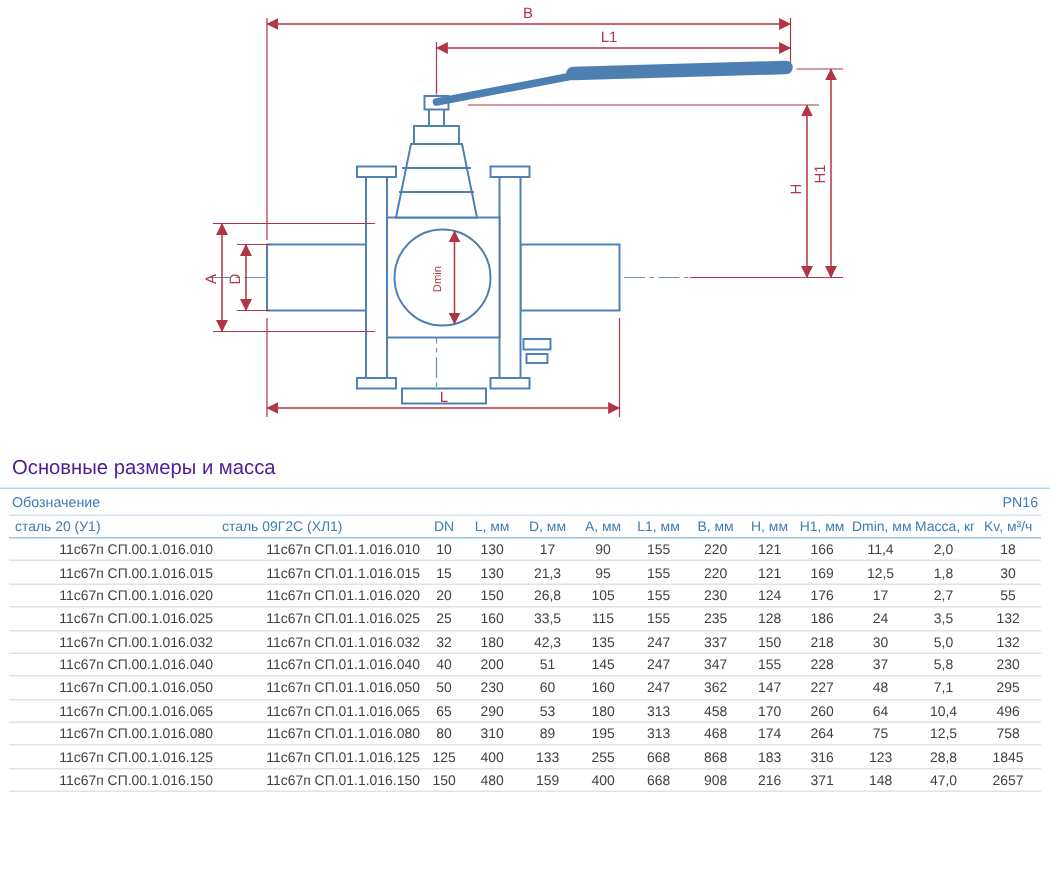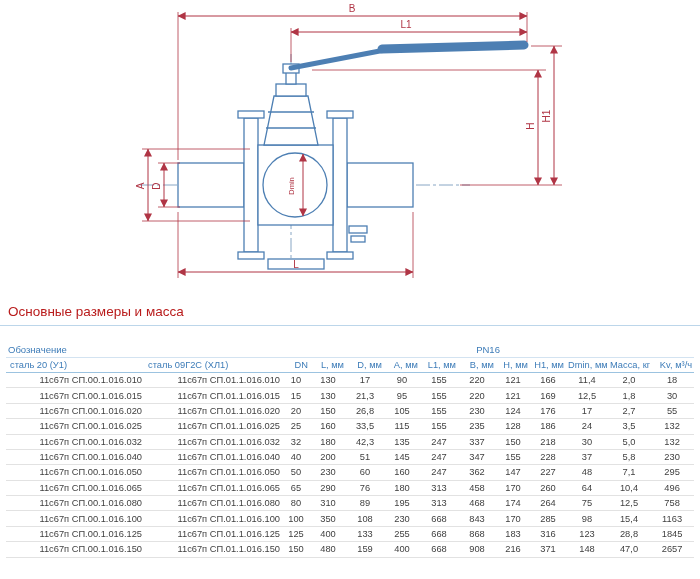--- a/index.html
+++ b/index.html
@@ -1,25 +1,25 @@
 <!DOCTYPE html>
 <html><head>
 <meta charset="utf-8">
 <style>
   html,body{margin:0;padding:0;background:#ffffff;}
   body{width:700px;height:579px;overflow:hidden;font-family:"Liberation Sans",sans-serif;}
   .page{width:700px;height:579px;background:#fff;position:relative;}
   .drawing-wrap{width:700px;height:296px;}
-  .section-title{color:#b91c1c;font-size:13.5px;padding:8px 8px 6px 8px;border-bottom:1px solid #bcd6ea;margin:0 0 2px 0;font-weight:400;}
-  table.dim-table{border-collapse:collapse;table-layout:fixed;width:688px;margin:16px 6px 0 6px;font-size:9.3px;}
+  .section-title{color:#4c1d95;font-size:13.5px;padding:8px 8px 6px 8px;border-bottom:1px solid #bcd6ea;margin:0 0 2px 0;font-weight:400;}
+  table.dim-table{border-collapse:collapse;table-layout:fixed;width:688px;margin:2px 6px 0 6px;font-size:9.3px;}
   table.dim-table th{font-weight:400;color:#3d7cb8;padding:2px 2px;white-space:nowrap;overflow:hidden;}
   tr.group-row th{border-bottom:1px solid #d3e3f1;font-size:9.5px;}
   th.gh-designation{text-align:left;padding-left:4px;}
-  th.gh-pn{text-align:center;}
-  tr.cols-row th{border-bottom:1px solid #9cc3e0;text-align:right;font-size:9.3px;}
+  th.gh-pn{text-align:right;}
+  tr.cols-row th{border-bottom:1px solid #9cc3e0;text-align:center;font-size:9.3px;}
   tr.cols-row th.des-h{text-align:left;padding-left:4px;}
   table.dim-table td{color:#3f3f3f;border-bottom:1px solid #e2e2e2;padding:2.2px 2px;white-space:nowrap;overflow:hidden;}
   td.des{text-align:right;padding-left:4px;}
   td.num{text-align:center;}
 </style>
 </head>
 <body>
 
 <div class="page">
 
@@ -246,21 +246,21 @@
           <td class="num">48</td>
           <td class="num">7,1</td>
           <td class="num">295</td>
         </tr>
 
         <tr>
           <td class="des">11с67п СП.00.1.016.065</td>
           <td class="des">11с67п СП.01.1.016.065</td>
           <td class="num">65</td>
           <td class="num">290</td>
-          <td class="num">76</td>
+          <td class="num">53</td>
           <td class="num">180</td>
           <td class="num">313</td>
           <td class="num">458</td>
           <td class="num">170</td>
           <td class="num">260</td>
           <td class="num">64</td>
           <td class="num">10,4</td>
           <td class="num">496</td>
         </tr>
 
@@ -273,35 +273,20 @@
           <td class="num">195</td>
           <td class="num">313</td>
           <td class="num">468</td>
           <td class="num">174</td>
           <td class="num">264</td>
           <td class="num">75</td>
           <td class="num">12,5</td>
           <td class="num">758</td>
         </tr>
 
-        <tr>
-          <td class="des">11с67п СП.00.1.016.100</td>
-          <td class="des">11с67п СП.01.1.016.100</td>
-          <td class="num">100</td>
-          <td class="num">350</td>
-          <td class="num">108</td>
-          <td class="num">230</td>
-          <td class="num">668</td>
-          <td class="num">843</td>
-          <td class="num">170</td>
-          <td class="num">285</td>
-          <td class="num">98</td>
-          <td class="num">15,4</td>
-          <td class="num">1163</td>
-        </tr>
 
         <tr>
           <td class="des">11с67п СП.00.1.016.125</td>
           <td class="des">11с67п СП.01.1.016.125</td>
           <td class="num">125</td>
           <td class="num">400</td>
           <td class="num">133</td>
           <td class="num">255</td>
           <td class="num">668</td>
           <td class="num">868</td>

